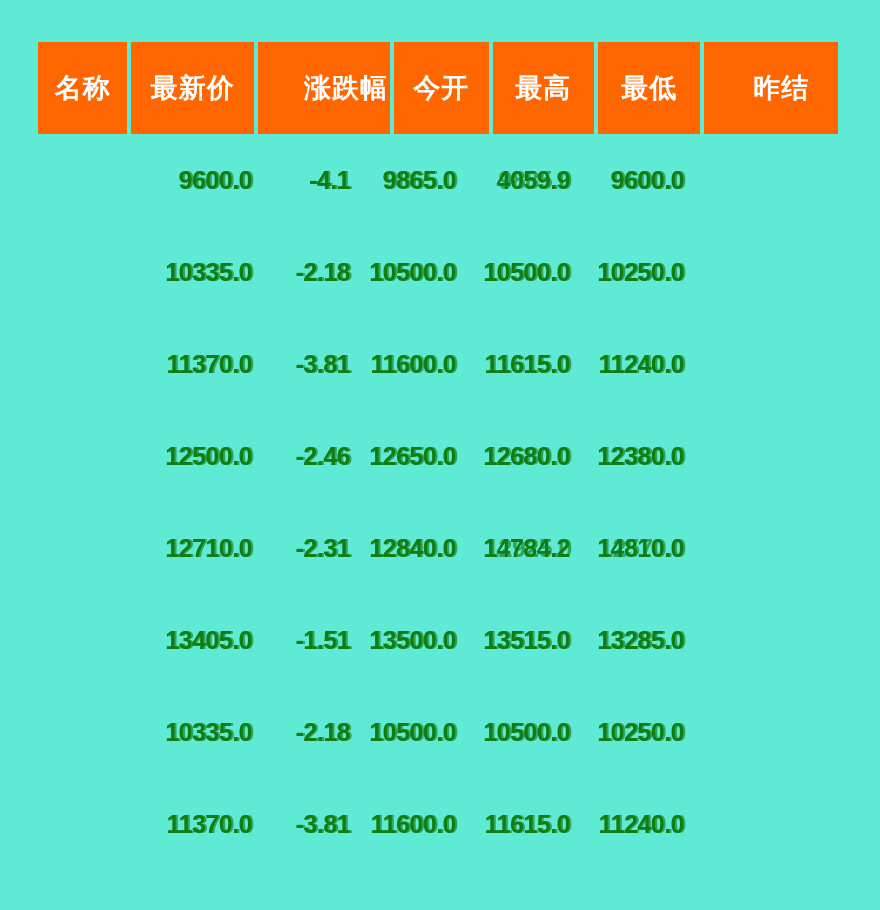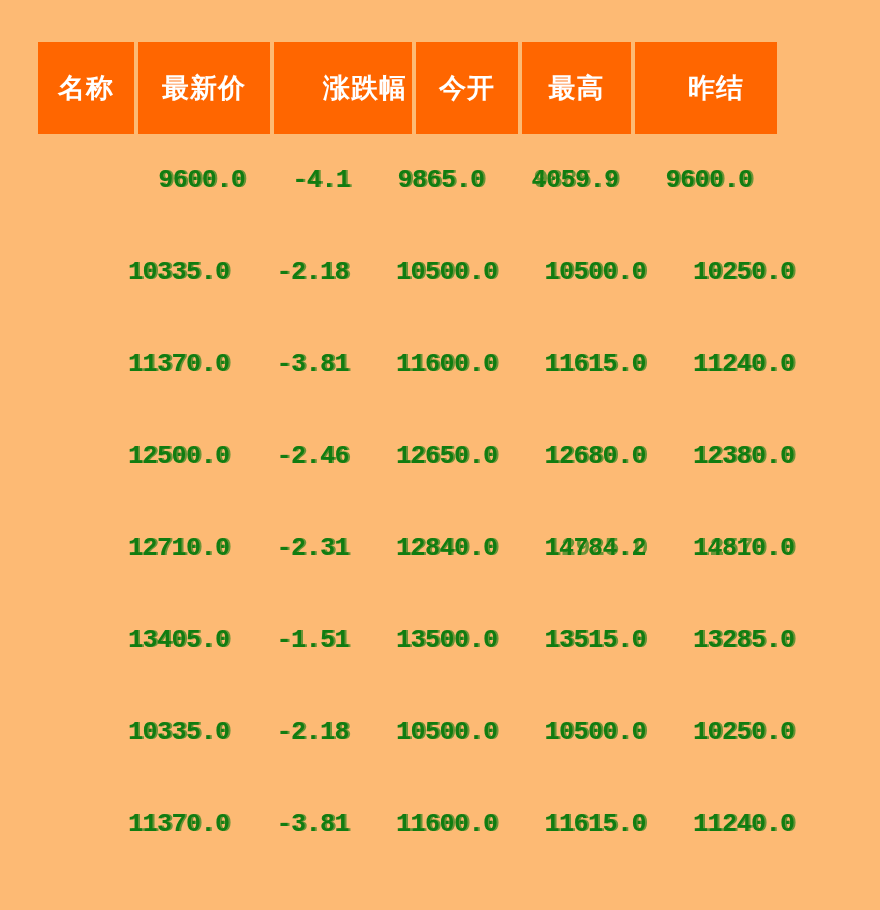--- a/index.html
+++ b/index.html
@@ -13,21 +13,21 @@
     overflow: hidden;
     font-family: "Liberation Sans", sans-serif;
   }
 
   #quote-table {
     position: absolute;
     left: 0;
     top: 0;
     width: 880px;
     height: 910px;
-    background: #fdba74;
+    background: #5eead4;
   }
 
   
   .header-row {
     position: absolute;
     left: 38px;
     top: 42px;
     width: 800px;
     height: 92px;
     display: flex;
@@ -65,29 +65,28 @@
     position: relative;
     height: 92px;
     display: flex;
     gap: 4px;
     align-items: center;
   }
   .data-cell {
     height: 92px;
     display: flex;
     align-items: center;
-    justify-content: flex-start;
-    font-family: Liberation Mono, monospace;
+    justify-content: flex-end;
+    font-family: Liberation Sans, sans-serif;
     font-weight: bold;
     font-size: 25px;
     letter-spacing: -0.5px;
     color: #127d12;
     white-space: nowrap;
     position: relative;
-    margin-left: 43px;
   }
   
   .data-cell .ghost-wrap {
     position: relative;
     display: inline-block;
   }
   .data-cell .ghost-wrap::after {
     content: attr(data-ghost);
     position: absolute;
     left: 2px;
@@ -107,20 +106,21 @@
 <body>
 
 <div id="quote-table">
 
   <div class="header-row">
       <div class="header-cell hc-0">名称</div>
       <div class="header-cell hc-1">最新价</div>
       <div class="header-cell hc-2">涨跌幅</div>
       <div class="header-cell hc-3">今开</div>
       <div class="header-cell hc-4">最高</div>
+      <div class="header-cell hc-5">最低</div>
       <div class="header-cell hc-6">昨结</div>
     </div>
 
   <div class="body-rows">
       <div class="data-row">
         <div class="data-cell dc-0">
           <span class="ghost-wrap" data-ghost=""></span>
         </div>
         <div class="data-cell dc-1">
           <span class="ghost-wrap" data-ghost="9600.0">9600.0</span>

